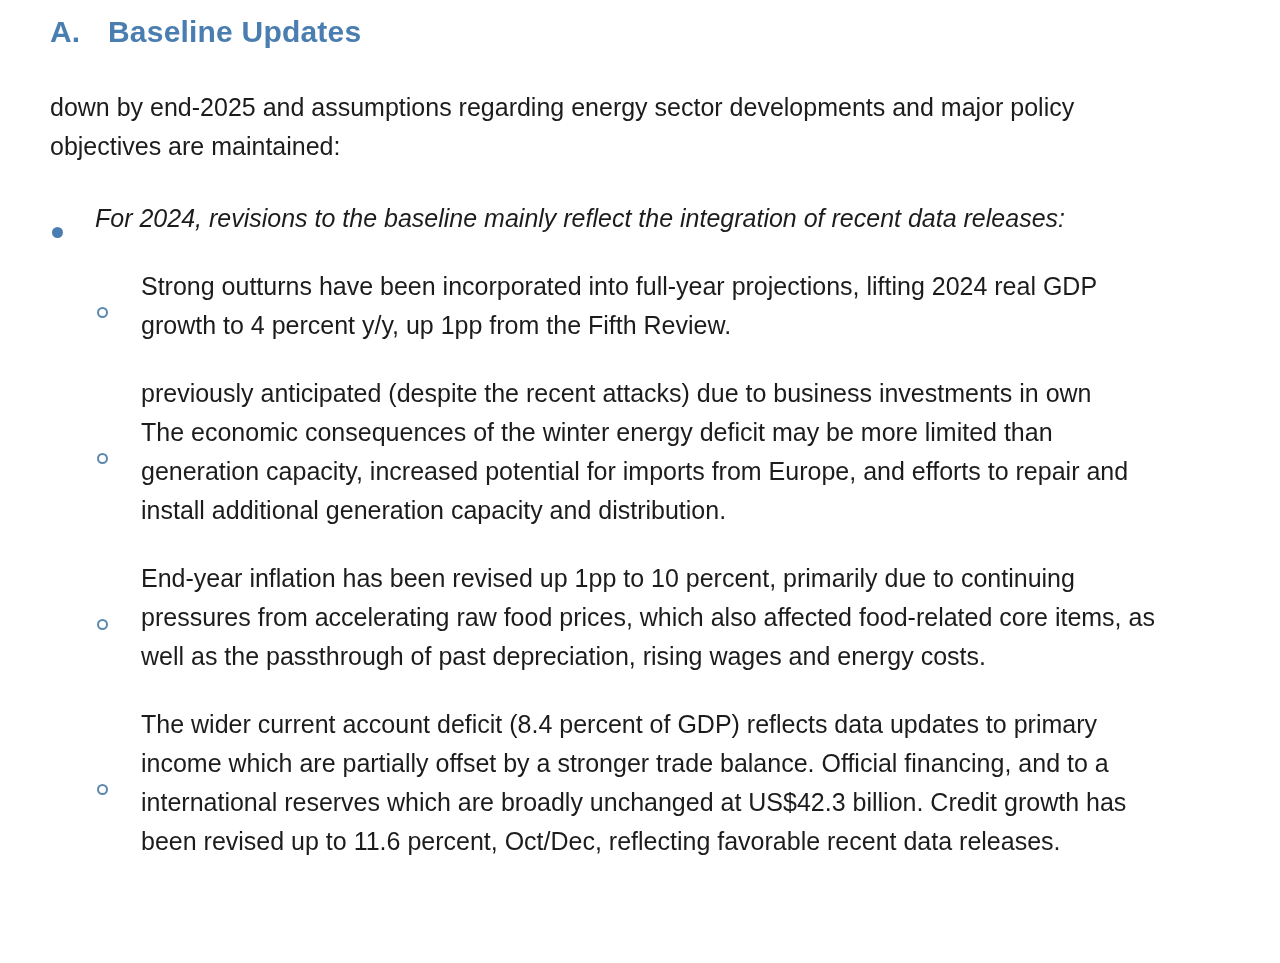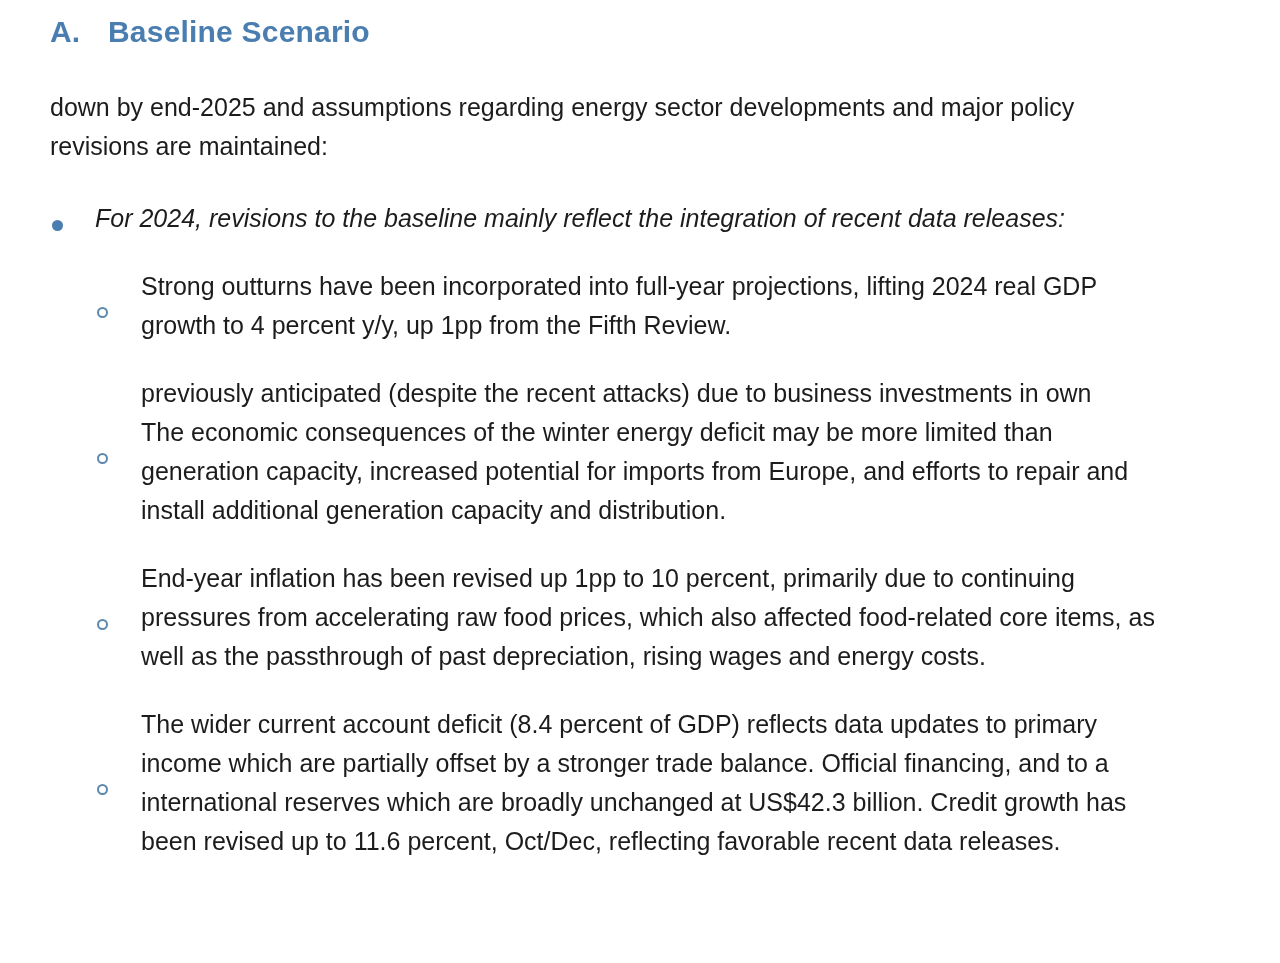--- a/index.html
+++ b/index.html
@@ -41,21 +41,21 @@
   .p-num{
     display:inline-block;
     width:93px;
     font-weight:bold;
   }
   .bold{font-weight:bold;}
   .line{display:block;}
   .bullet-row{
     margin-top:33px;
     display:flex;
-    align-items:center;
+    align-items:flex-end;
     font-size:25px;
     line-height:39px;
   }
   .disc{
     flex:0 0 auto;
     width:11px;
     height:11px;
     border-radius:50%;
     background:var(--accent);
     margin:14px 32px 0 2px;
@@ -79,25 +79,25 @@
     background:transparent;
     margin:13px 33px 0 47px;
   }
   .sub-text{flex:1 1 auto;}
 </style>
 </head>
 <body>
 
 <main class="page">
 
-  <h1 class="heading"><span class="h-letter">A.</span><span>Baseline Scenario</span></h1>
+  <h1 class="heading"><span class="h-letter">A.</span><span>Baseline Updates</span></h1>
 
   <p class="para">
     <span class="line">down by end-2025 and assumptions regarding energy sector developments and major policy</span>
-    <span class="line">revisions are maintained:</span>
+    <span class="line">objectives are maintained:</span>
   </p>
 
   <div class="bullet-row">
     <span class="disc"></span>
     <span class="bullet-text">For 2024, revisions to the baseline mainly reflect the integration of recent data releases:</span>
   </div>
 
   <div class="sub-row">
     <span class="circle"></span>
     <span class="sub-text">

